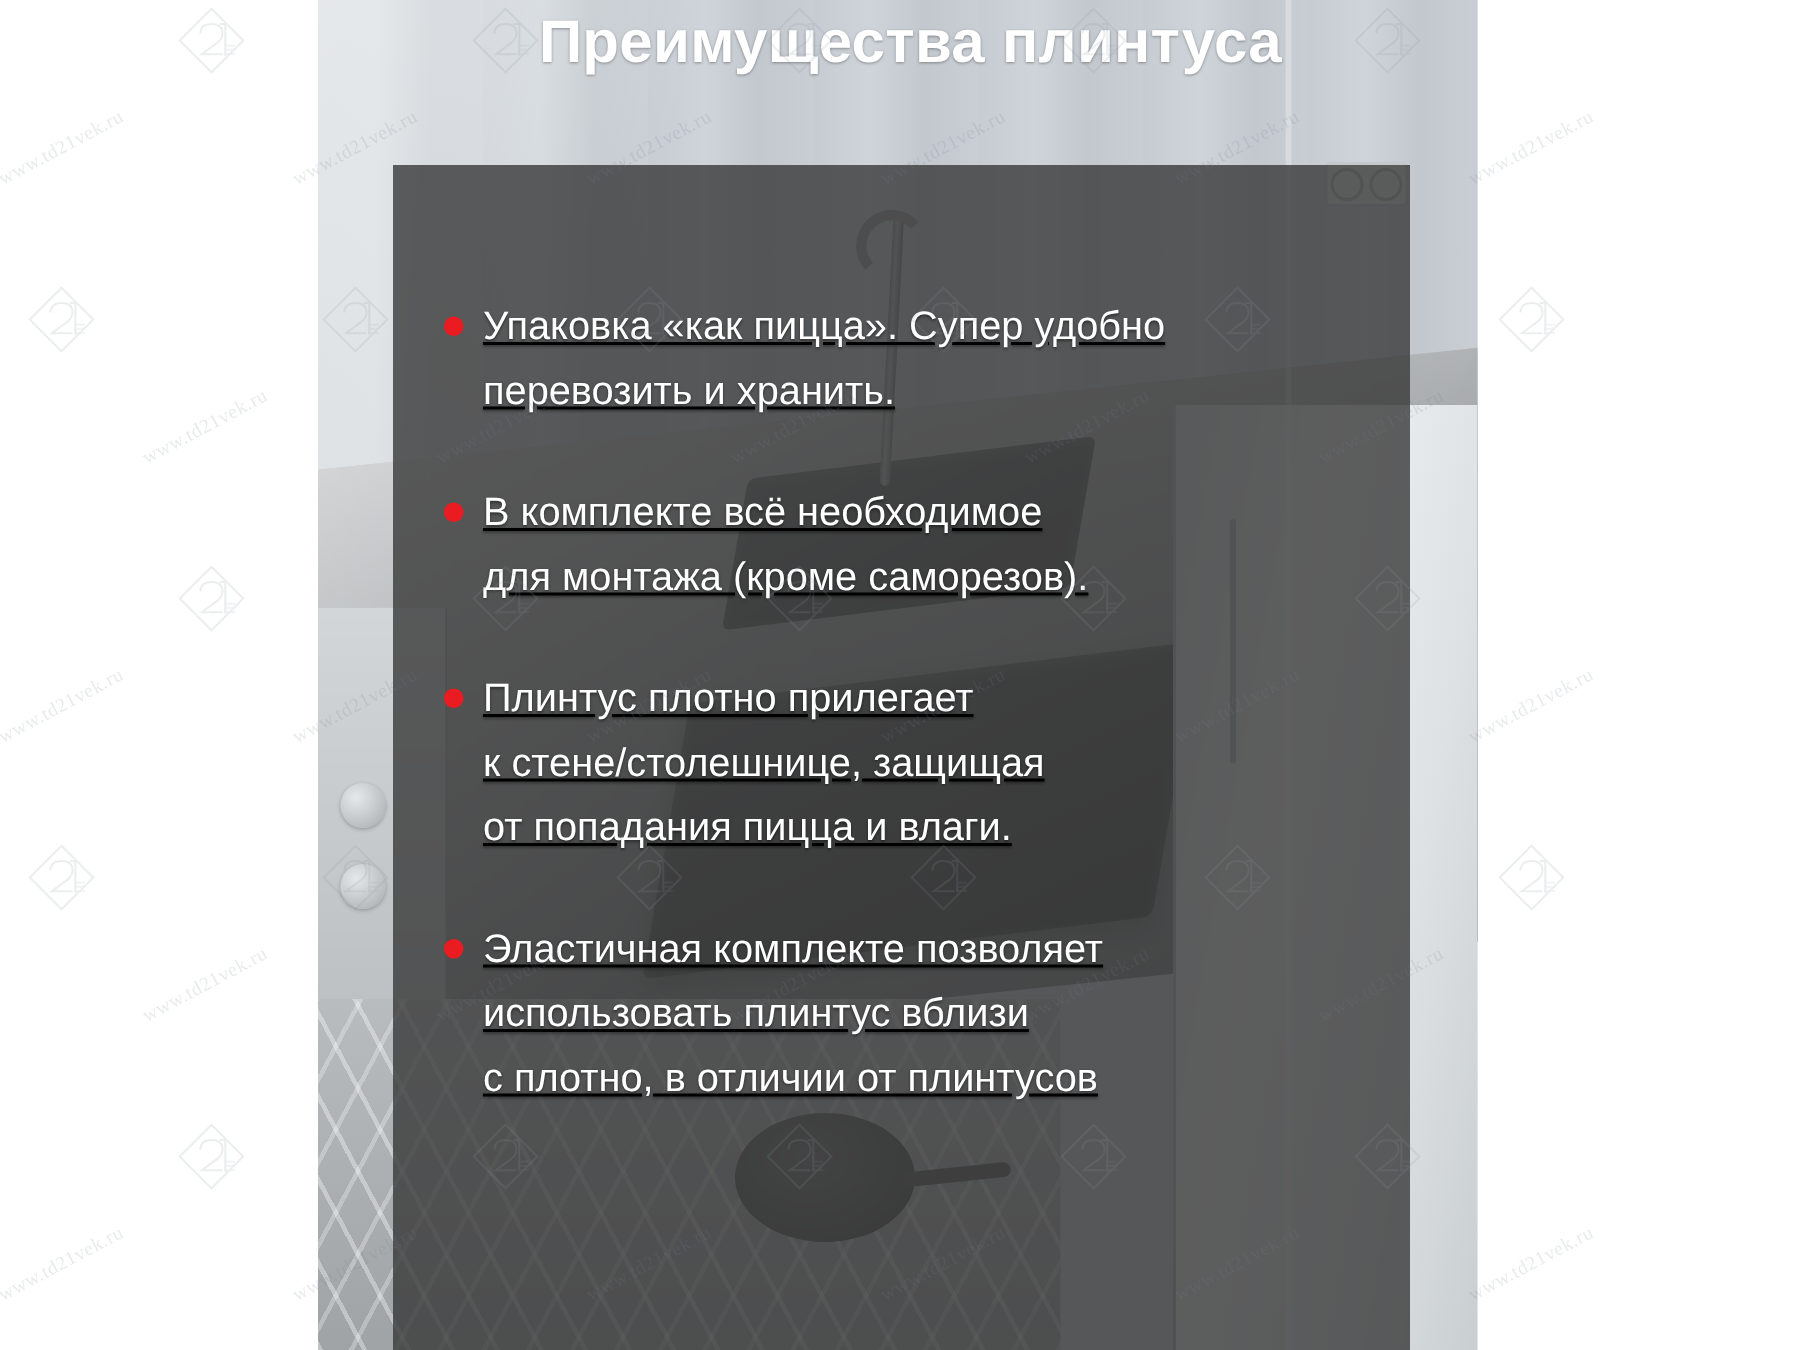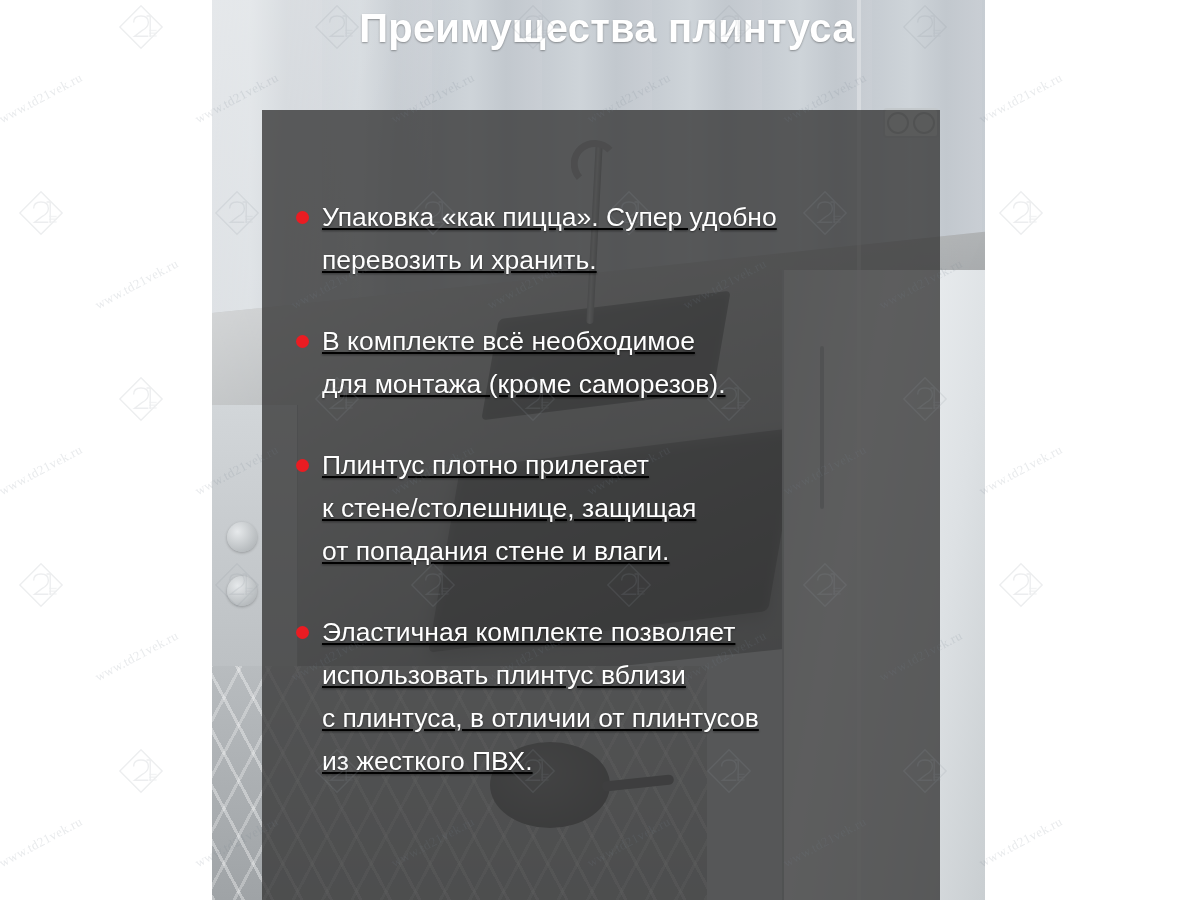--- a/index.html
+++ b/index.html
@@ -190,29 +190,28 @@
     <div class="bullet">
       <span class="dot"></span>
       <span class="line">В комплекте всё необходимое</span>
       <span class="line">для монтажа (кроме саморезов).</span>
     </div>
 
     <div class="bullet">
       <span class="dot"></span>
       <span class="line">Плинтус плотно прилегает</span>
       <span class="line">к стене/столешнице, защищая</span>
-      <span class="line">от попадания стене и влаги.</span>
+      <span class="line">от попадания пицца и влаги.</span>
     </div>
 
     <div class="bullet">
       <span class="dot"></span>
       <span class="line">Эластичная комплекте позволяет</span>
       <span class="line">использовать плинтус вблизи</span>
-      <span class="line">с плинтуса, в отличии от плинтусов</span>
-      <span class="line">из жесткого ПВХ.</span>
+      <span class="line">с плотно, в отличии от плинтусов</span>
     </div>
 
   </div>
 
   <div class="wm" id="wm">
       <div class="wtxt" style="left: 0px; top: 112px;">www.td21vek.ru</div>
       <div class="wlogo" style="left: 118px; top: 4px;">
         <svg viewBox="0 0 100 100" xmlns="http://www.w3.org/2000/svg">
           <g fill="none" stroke="#8e969e" stroke-width="3">
             <path d="M50 4 L96 50 L50 96 L4 50 Z"></path>

